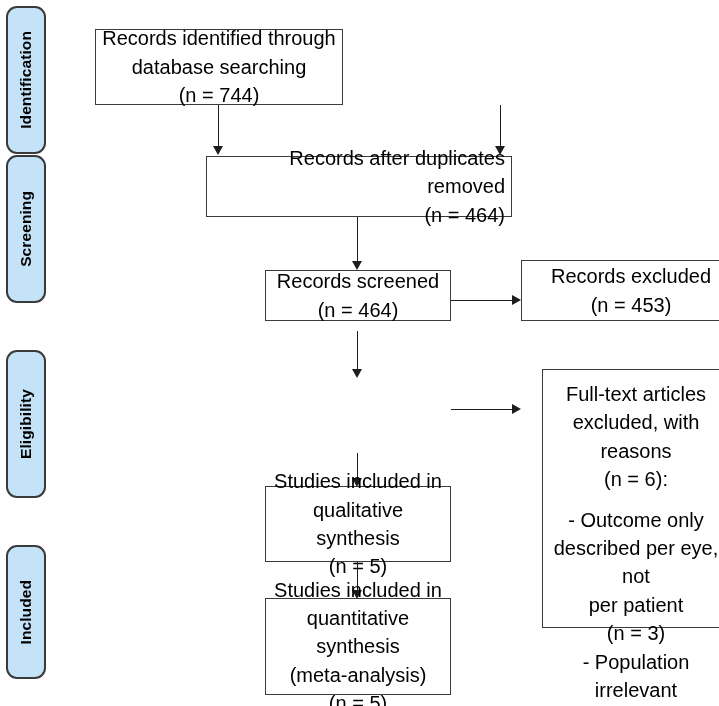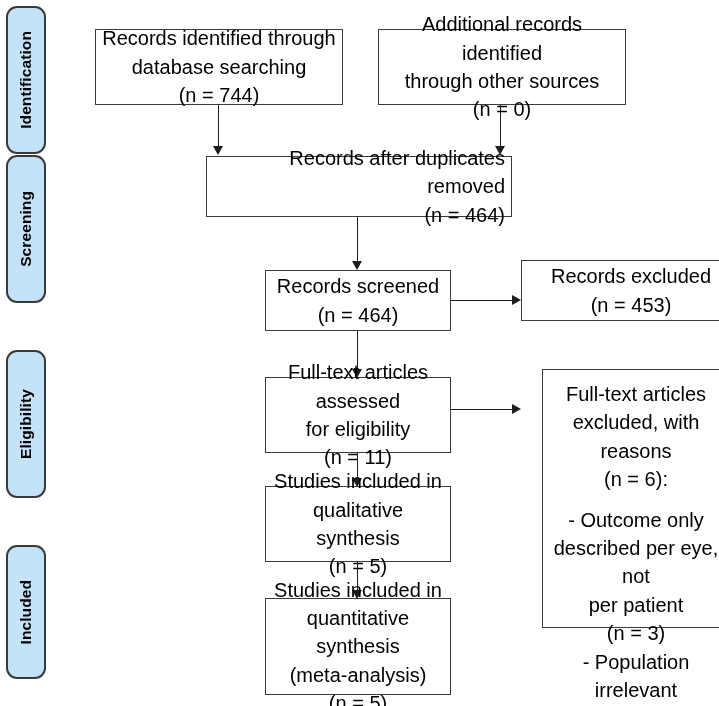--- a/index.html
+++ b/index.html
@@ -126,61 +126,51 @@
   <div class="stage-tab" style="left:6px; top:545px; width:40px; height:134px;">
     <span class="stage-label">Included</span>
   </div>
 
   <div class="flow-box" style="left:95px; top:29px; width:248px; height:76px;">
     <span class="box-text">Records identified through
 database searching
 (n = 744)</span>
   </div>
 
-  <div class="flow-box" style="left:378px; top:29px; width:248px; height:76px;">
-    <span class="box-text">Additional records identified
-through other sources
-(n = 0)</span>
-  </div>
 
   <div class="v-line" style="left:218px; top:105px; height:42px;"></div>
   <div class="arrow-down" style="left:213px; top:146px;"></div>
 
   <div class="v-line" style="left:500px; top:105px; height:42px;"></div>
   <div class="arrow-down" style="left:495px; top:146px;"></div>
 
   <div class="flow-box" style="left:206px; top:156px; width:306px; height:61px;text-align:right;">
     <span class="box-text">Records after duplicates removed
 (n = 464)</span>
   </div>
 
   <div class="v-line" style="left:357px; top:217px; height:45px;"></div>
   <div class="arrow-down" style="left:352px; top:261px;"></div>
 
-  <div class="flow-box" style="left:265px; top:270px; width:186px; height:61px;">
+  <div class="flow-box" style="left:265px; top:270px; width:186px; height:51px;">
     <span class="box-text">Records screened
 (n = 464)</span>
   </div>
 
   <div class="h-line" style="left:451px; top:300px; width:62px;"></div>
   <div class="arrow-right" style="left:512px; top:295px;"></div>
 
   <div class="flow-box" style="left:521px; top:260px; width:220px; height:61px;">
     <span class="box-text">Records excluded
 (n = 453)</span>
   </div>
 
   <div class="v-line" style="left:357px; top:331px; height:39px;"></div>
   <div class="arrow-down" style="left:352px; top:369px;"></div>
 
-  <div class="flow-box" style="left:265px; top:377px; width:186px; height:76px;">
-    <span class="box-text">Full-text articles assessed
-for eligibility
-(n = 11)</span>
-  </div>
 
   <div class="h-line" style="left:451px; top:409px; width:62px;"></div>
   <div class="arrow-right" style="left:512px; top:404px;"></div>
 
   <div class="flow-box align-left" style="left:542px; top:369px; width:188px; height:259px; padding:10px 9px;">
     <div class="reasons-box-inner">
       <span class="reasons-head">Full-text articles
 excluded, with reasons
 (n = 6):</span>
       <span class="reasons-list">- Outcome only

